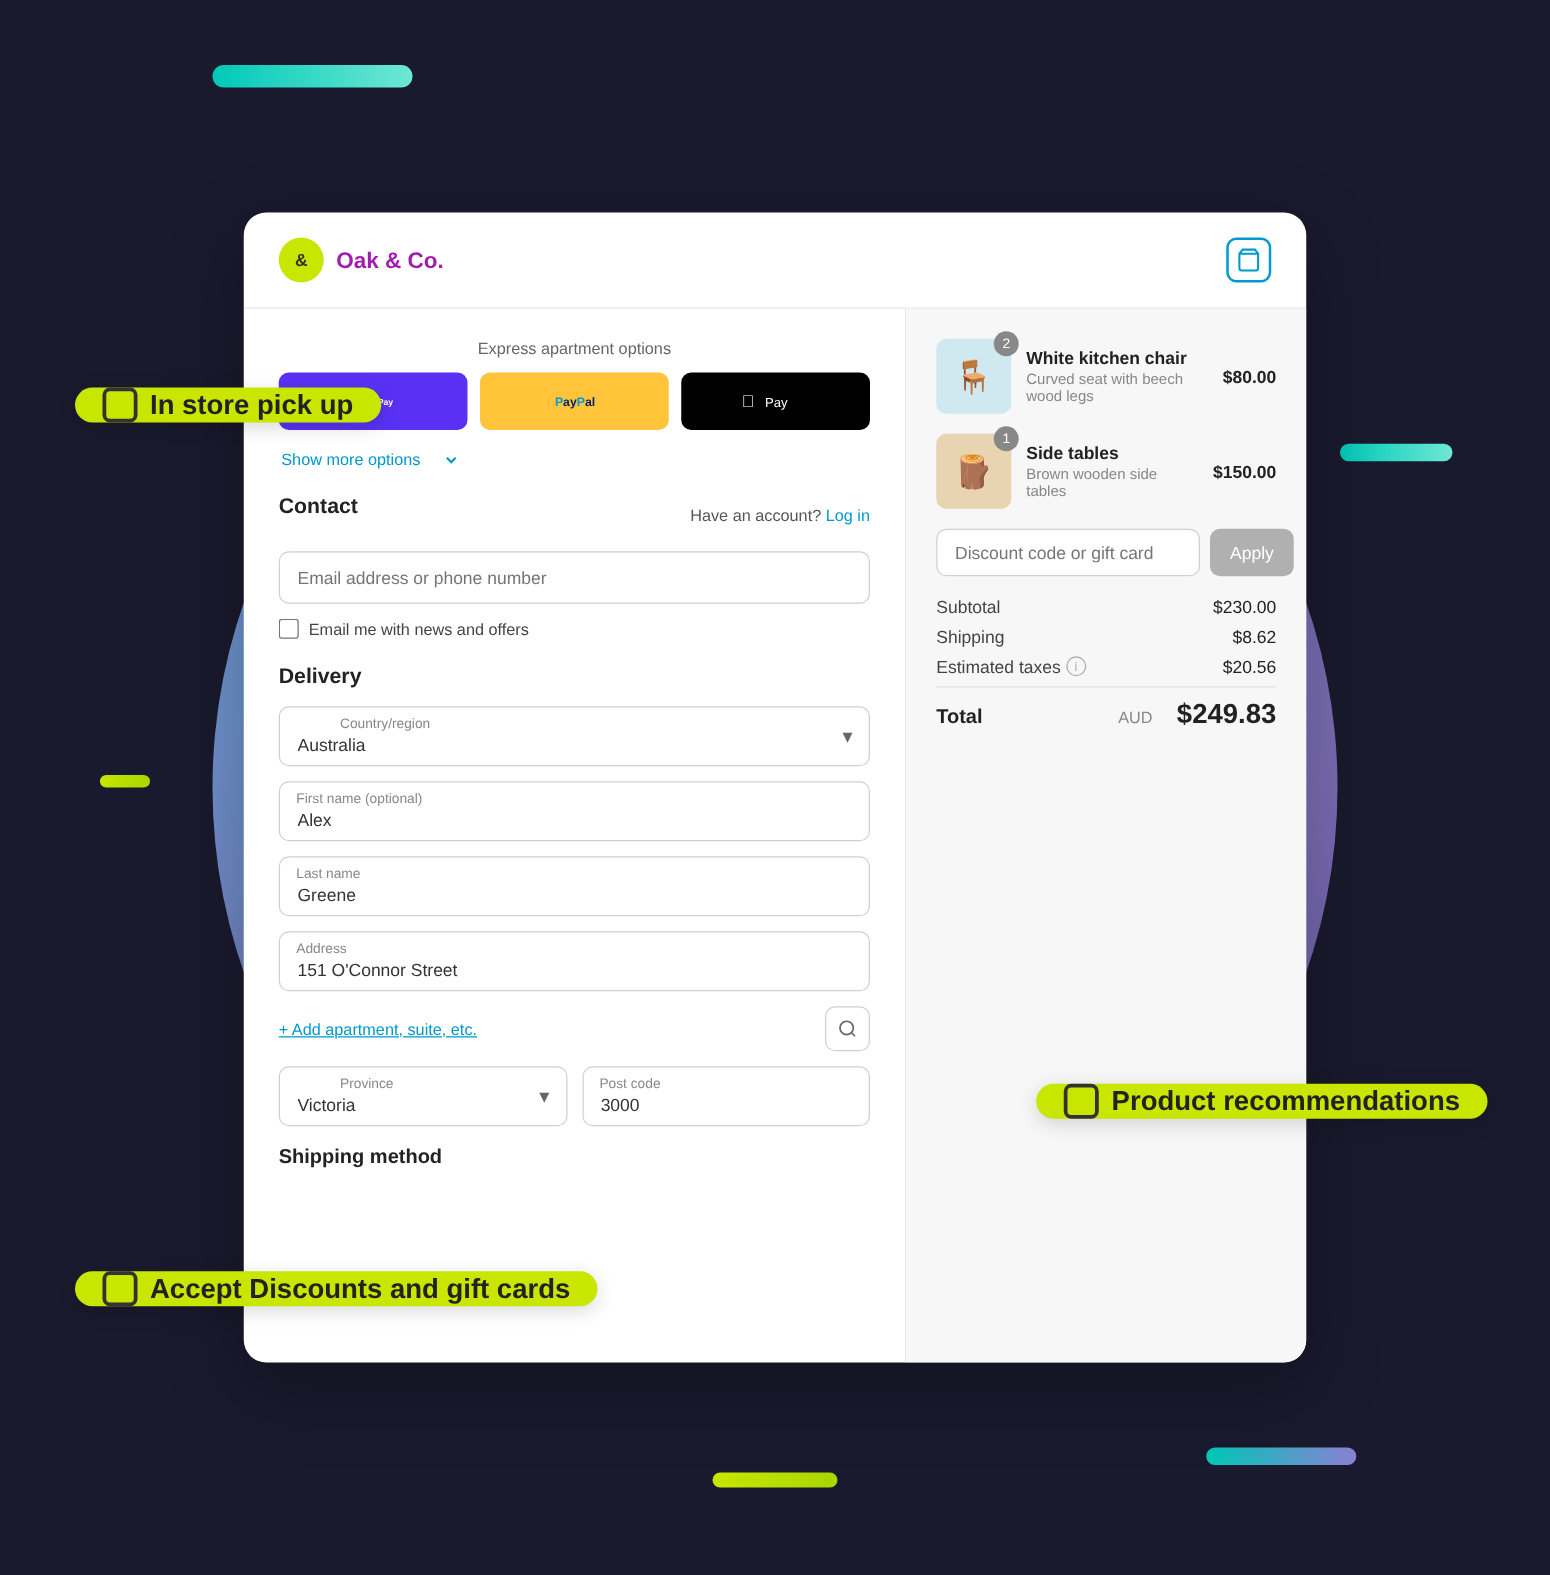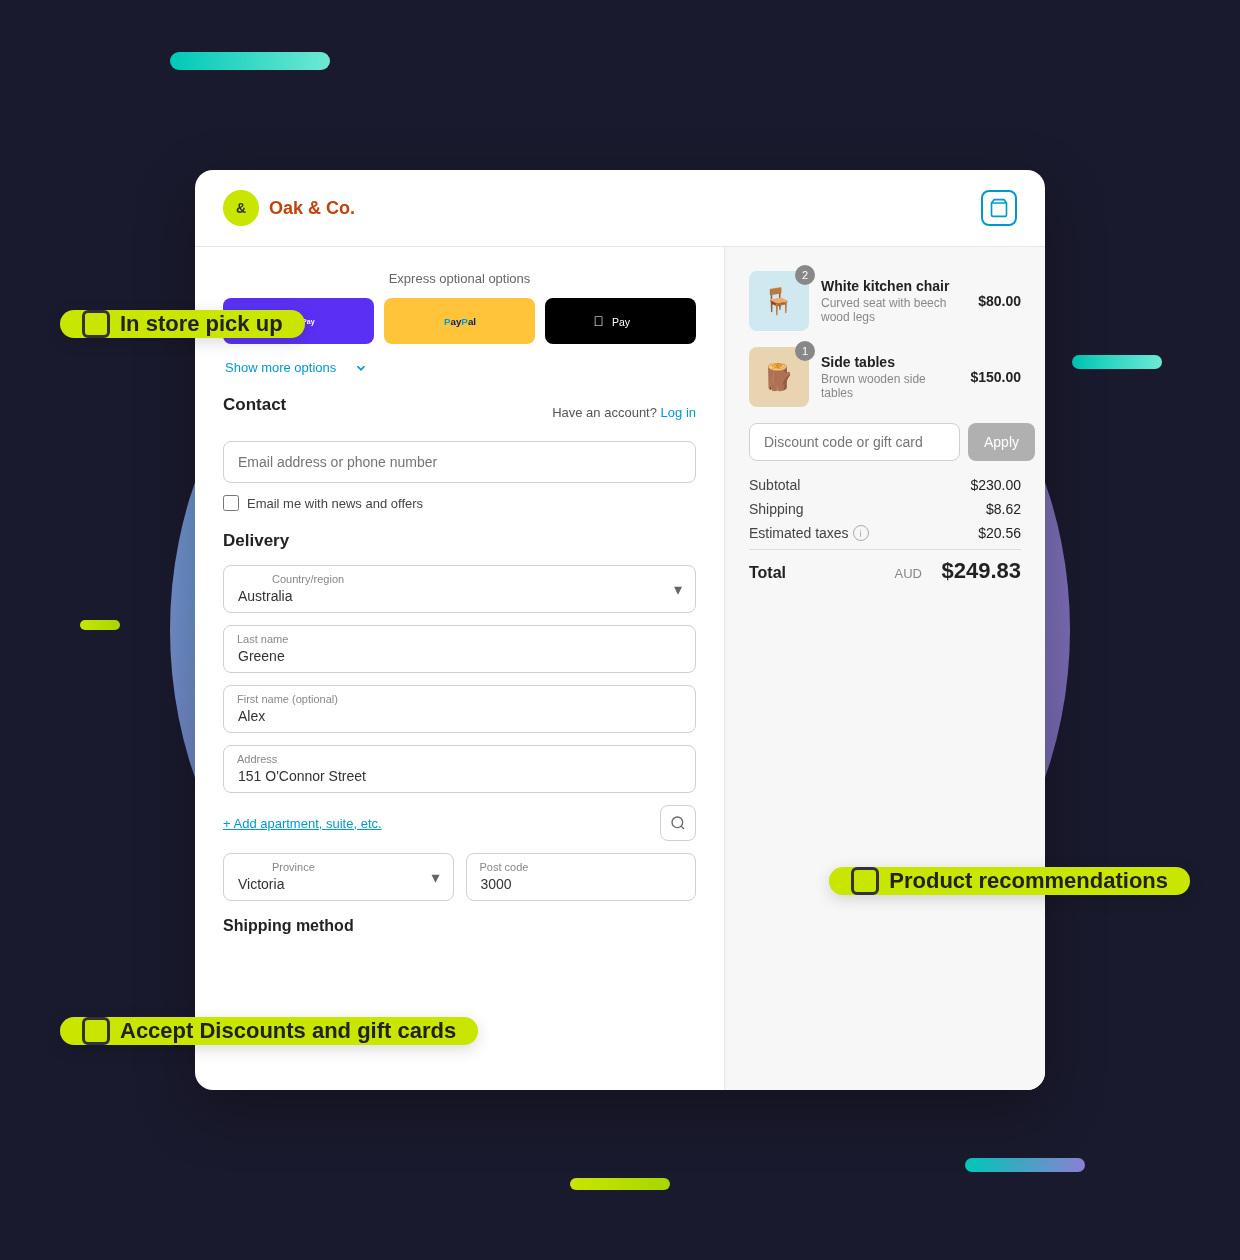--- a/index.html
+++ b/index.html
@@ -90,21 +90,21 @@
     .logo-icon {
       width: 36px; height: 36px;
       background: #c8e600;
       border-radius: 50%;
       display: flex; align-items: center; justify-content: center;
       font-weight: 700; font-size: 14px; color: #333;
     }
     .brand-name {
       font-size: 18px;
       font-weight: 600;
-      color: #c2410c;
+      color: #a21caf;
     }
     .cart-icon {
       width: 36px; height: 36px;
       border: 2px solid #0099cc;
       border-radius: 8px;
       display: flex; align-items: center; justify-content: center;
       color: #0099cc;
       cursor: pointer;
     }
 
@@ -539,21 +539,21 @@
         <line x1="3" y1="6" x2="21" y2="6"></line>
       </svg>
     </div>
   </div>
 
   <div class="card-body">
 
     <div class="left-col">
 
       
-      <p class="express-label">Express optional options</p>
+      <p class="express-label">Express apartment options</p>
       <div class="express-buttons">
         <button class="express-btn btn-shopify">
           <svg width="50" height="22" viewBox="0 0 100 30" fill="none">
             <rect x="0" y="0" width="100" height="30" rx="4" fill="#5a31f4"></rect>
             <text x="50" y="21" text-anchor="middle" fill="white" font-size="14" font-weight="700" font-family="sans-serif">shop Pay</text>
           </svg>
         </button>
         <button class="express-btn btn-paypal">
           <svg width="70" height="22" viewBox="0 0 100 24" fill="none">
             <text x="50" y="18" text-anchor="middle" fill="#003087" font-size="14" font-weight="700" font-family="sans-serif">
@@ -599,28 +599,28 @@
       <div class="select-wrapper">
         <span class="select-label">Country/region</span>
         <select>
           <option>Australia</option>
         </select>
         <span class="select-arrow">▾</span>
       </div>
 
       
       <div class="input-wrapper">
+        <span class="input-label">First name (optional)</span>
+        <input type="text" value="Alex" style="">
+      </div>
+
+      
+      <div class="input-wrapper">
         <span class="input-label">Last name</span>
         <input type="text" value="Greene" style="">
-      </div>
-
-      
-      <div class="input-wrapper">
-        <span class="input-label">First name (optional)</span>
-        <input type="text" value="Alex" style="">
       </div>
 
       
       <div class="input-wrapper">
         <span class="input-label">Address</span>
         <input type="text" value="151 O'Connor Street" style="">
       </div>
 
       
       <div style="display:flex; justify-content:space-between; align-items:center; margin-bottom:12px;">

